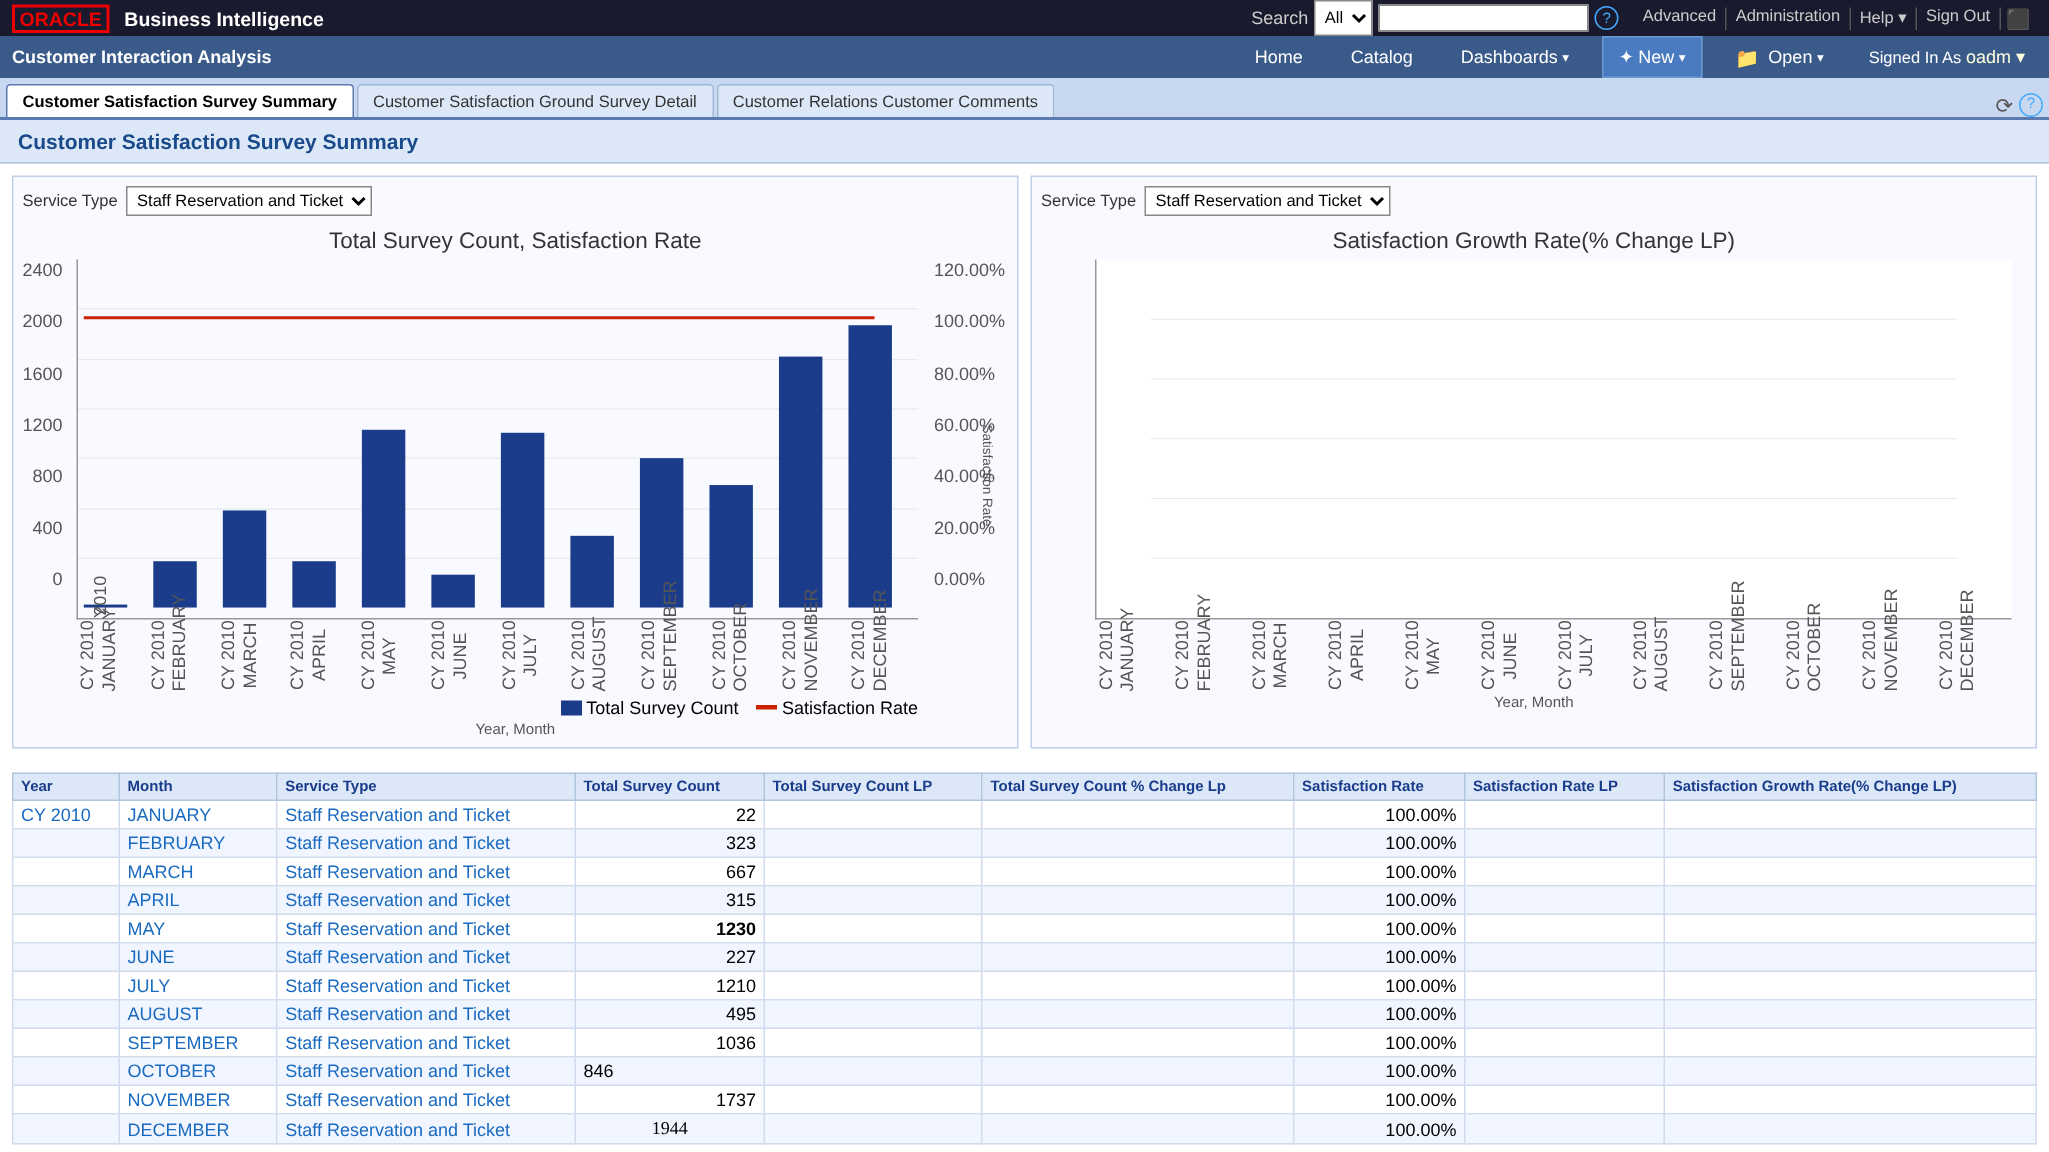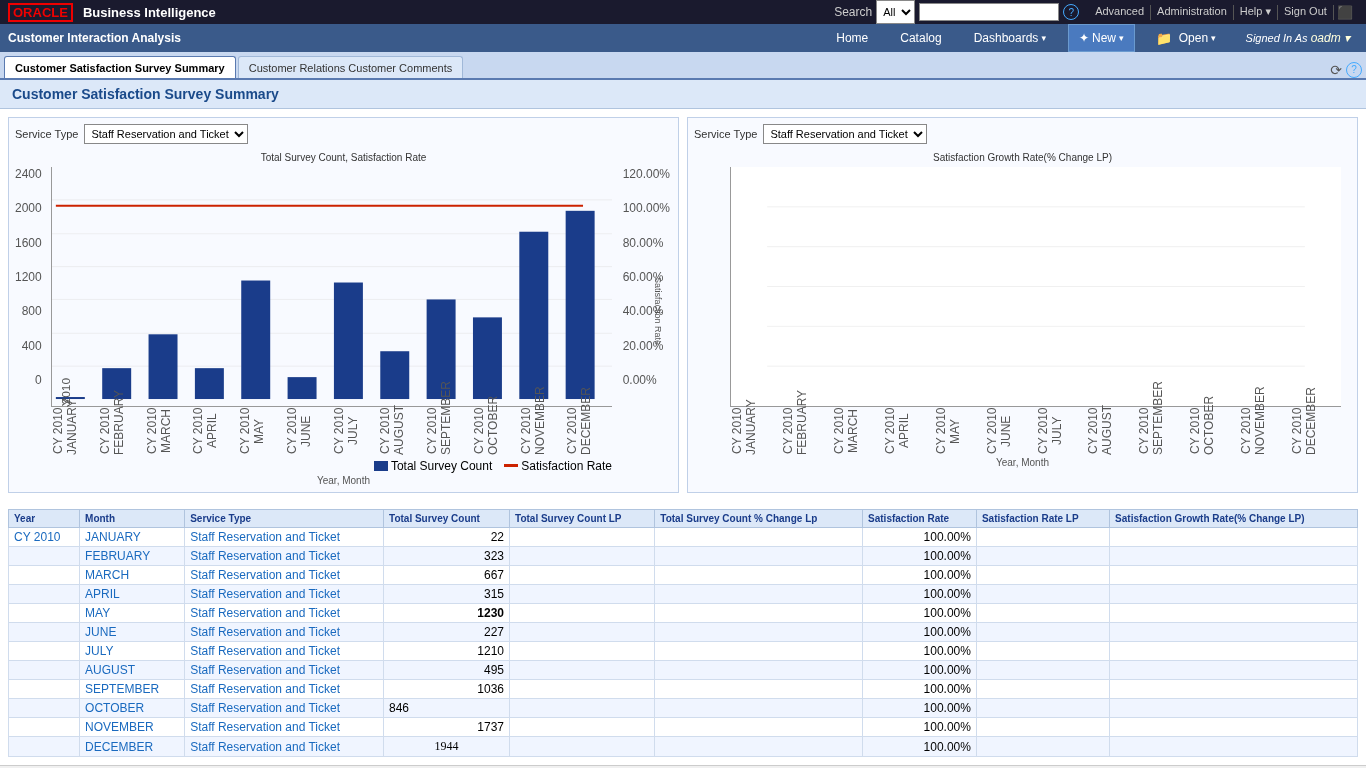--- a/index.html
+++ b/index.html
@@ -16,21 +16,21 @@
     .nav-links { display: flex; gap: 0; margin-left: 6px; }
     .nav-link { color: #ccc; font-size: 11px; padding: 0 6px; cursor: pointer; text-decoration: none; border-right: 1px solid #555; }
     .nav-link:last-child { border-right: none; }
 
     
     .second-nav { background: #3a5a8a; display: flex; align-items: center; height: 28px; padding: 0 8px; }
     .app-title { color: #fff; font-size: 12px; font-weight: bold; }
     .nav2-links { margin-left: auto; display: flex; gap: 12px; align-items: center; }
     .nav2-btn { background: transparent; border: none; color: #fff; font-size: 12px; padding: 0 10px; cursor: pointer; height: 28px; display: flex; align-items: center; gap: 3px; }
     .nav2-btn .caret { font-size: 9px; }
-    .signed-in { color: #fff; font-size: 11px; padding: 0 8px; font-style: italic; }
+    .signed-in { color: #fff; font-size: 11px; padding: 0 8px; }
     .signed-in span { color: #ffd; }
     .folder-icon { color: #ffc; font-size: 13px; margin-right: 3px; }
 
     
     .tabs-bar { background: #c8d8f0; display: flex; align-items: flex-end; height: 28px; padding: 0 4px; border-bottom: 2px solid #5a7ab0; position: relative; }
     .tab { padding: 3px 10px; cursor: pointer; font-size: 11px; border: 1px solid #a0b8d8; border-bottom: none; margin-right: 2px; border-radius: 3px 3px 0 0; height: 22px; display: flex; align-items: center; white-space: nowrap; }
     .tab.active { background: #fff; color: #000; font-weight: bold; border-color: #5a7ab0; }
     .tab.inactive { background: #dce8f8; color: #333; }
     .tab-icons { margin-left: auto; display: flex; gap: 4px; align-items: center; }
     .tab-icon-btn { background: transparent; border: none; cursor: pointer; color: #555; font-size: 14px; }
@@ -48,21 +48,21 @@
     .left-panel { flex: 1; border: 1px solid #c0d0e8; background: #f8faff; padding: 6px; }
     .right-panel { flex: 1; border: 1px solid #c0d0e8; background: #f8faff; padding: 6px; }
 
     
     .service-type-row { display: flex; align-items: center; gap: 6px; margin-bottom: 8px; font-size: 11px; }
     .service-label { font-size: 11px; color: #333; }
     .service-select { border: 1px solid #888; font-size: 11px; height: 20px; padding: 0 2px; background: #fff; min-width: 160px; }
 
     
     .chart-container { position: relative; width: 100%; }
-    .chart-title { text-align: center; font-size: 10px; color: #333; margin-bottom: 4px; font-weight: normal; }
+    .chart-title { text-align: center; font-size: 15px; color: #333; margin-bottom: 4px; font-weight: normal; }
 
     
     .x-axis-label { text-align: center; font-size: 10px; color: #555; margin-top: 2px; }
 
     
     .data-table { width: 100%; border-collapse: collapse; font-size: 10px; margin-top: 8px; }
     .data-table th { background: #dce8f8; border: 1px solid #b0c4de; padding: 3px 5px; text-align: left; font-size: 10px; color: #1a3c8a; white-space: nowrap; }
     .data-table td { border: 1px solid #d0dced; padding: 2px 5px; white-space: nowrap; }
     .data-table tr:nth-child(even) td { background: #f0f5ff; }
     .data-table tr:nth-child(odd) td { background: #fff; }
@@ -108,20 +108,21 @@
     </button>
     <button class="nav2-btn">
       <span class="folder-icon">📁</span> Open <span class="caret">▾</span>
     </button>
     <span class="signed-in">Signed In As <span>oadm ▾</span></span>
   </div>
 </div>
 
 <div class="tabs-bar">
   <div class="tab active">Customer Satisfaction Survey Summary</div>
+  <div class="tab inactive">Customer Satisfaction Ground Survey Detail</div>
   <div class="tab inactive">Customer Relations Customer Comments</div>
   <div class="tab-icons">
     <button class="tab-icon-btn" title="Refresh">⟳</button>
     <button class="tab-icon-btn" title="Help" style="color:#4af;border:1px solid #4af;border-radius:50%;width:16px;height:16px;font-size:10px;line-height:14px;padding:0;">?</button>
   </div>
 </div>
 
 <div class="page-content">
   <div class="page-header">
     <h2>Customer Satisfaction Survey Summary</h2>

